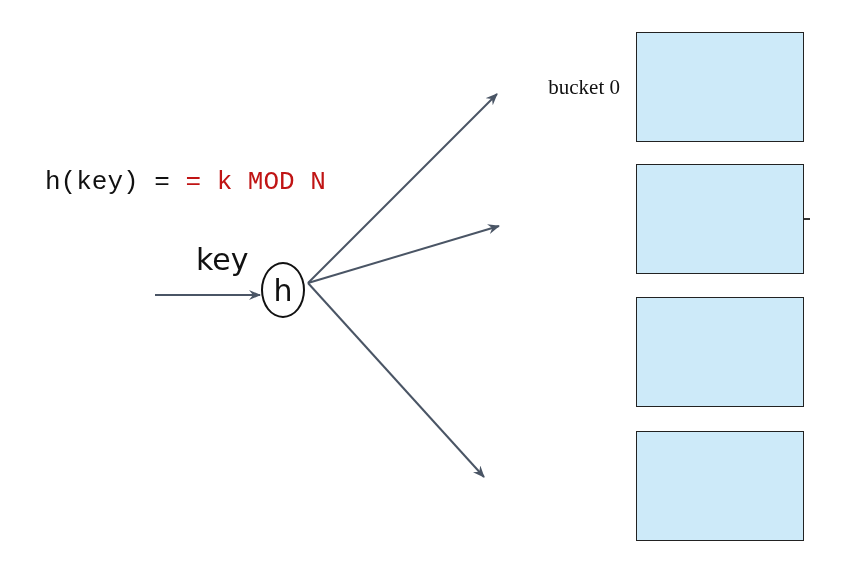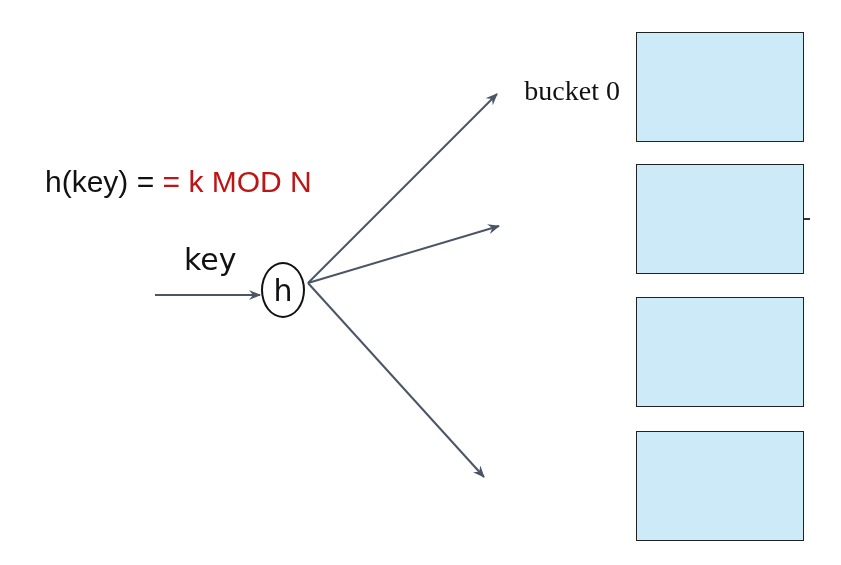--- a/index.html
+++ b/index.html
@@ -1,38 +1,38 @@
 <!DOCTYPE html>
 <html><head>
   <meta charset="utf-8">
   <style>
     html, body { margin: 0; padding: 0; background: #ffffff; }
     body { width: 841px; height: 565px; position: relative; overflow: hidden; }
     .canvas { position: absolute; left: 0; top: 0; width: 841px; height: 565px; }
     svg { position: absolute; left: 0; top: 0; }
     .formula {
       position: absolute; left: 45px; top: 160px;
-      font-family: Liberation Sans, sans-serif; font-size: 30px; line-height: 44px;
+      font-family: Liberation Mono, monospace; font-size: 26px; line-height: 44px;
       white-space: nowrap; letter-spacing: 0px;
     }
     .formula .lhs { color: #111111; }
     .formula .rhs { color: #c01414; }
     .key-label {
-      position: absolute; left: 184px; top: 238px;
+      position: absolute; left: 196px; top: 238px;
       font-family: "DejaVu Sans", sans-serif; font-size: 30px; line-height: 44px; color: #111111;
     }
     .hash-node {
       position: absolute; left: 261px; top: 262px; width: 44px; height: 56px;
       border: 2px solid #111111; border-radius: 50%; box-sizing: border-box;
       display: flex; align-items: center; justify-content: center;
       font-family: "DejaVu Sans", sans-serif; font-size: 30px; color: #111111; background: #ffffff;
     }
     .bucket-label {
       position: absolute; width: 100px; text-align: right;
-      font-family: "Liberation Serif", serif; font-size: 28px; color: #111111;
+      font-family: "Liberation Serif", serif; font-size: 21px; color: #111111;
     }
     .bucket-box {
       position: absolute; left: 636px; width: 168px; height: 110px;
       background: #cdeaf9; border: 1.5px solid #222222; box-sizing: border-box;
     }
     .tick {
       position: absolute; left: 804px; top: 218px; width: 6px; height: 1.5px; background: #333333;
     }
   </style>
 </head>

